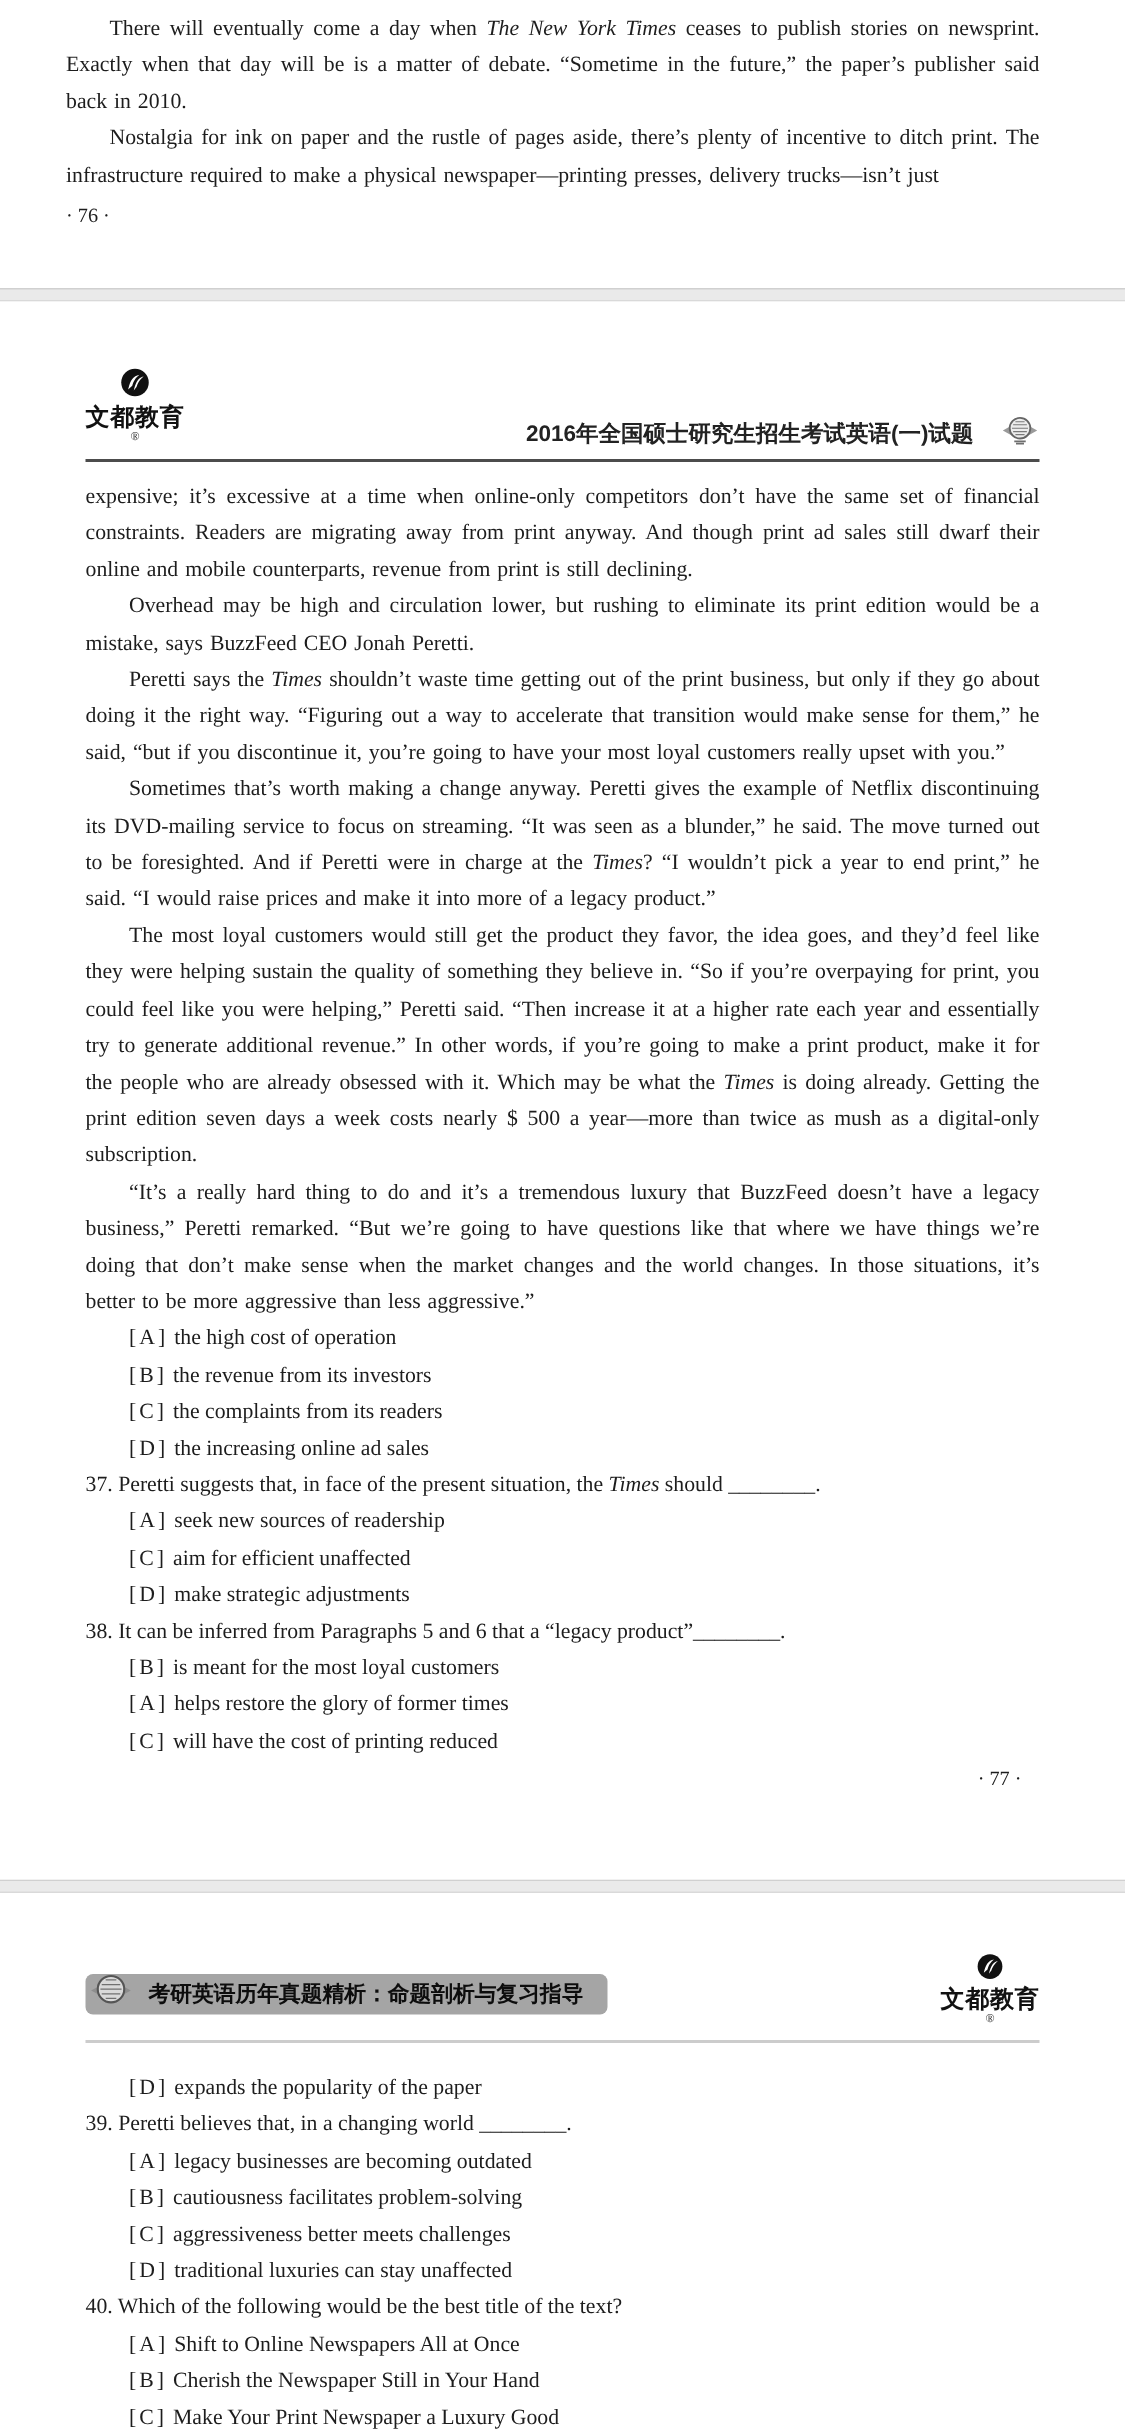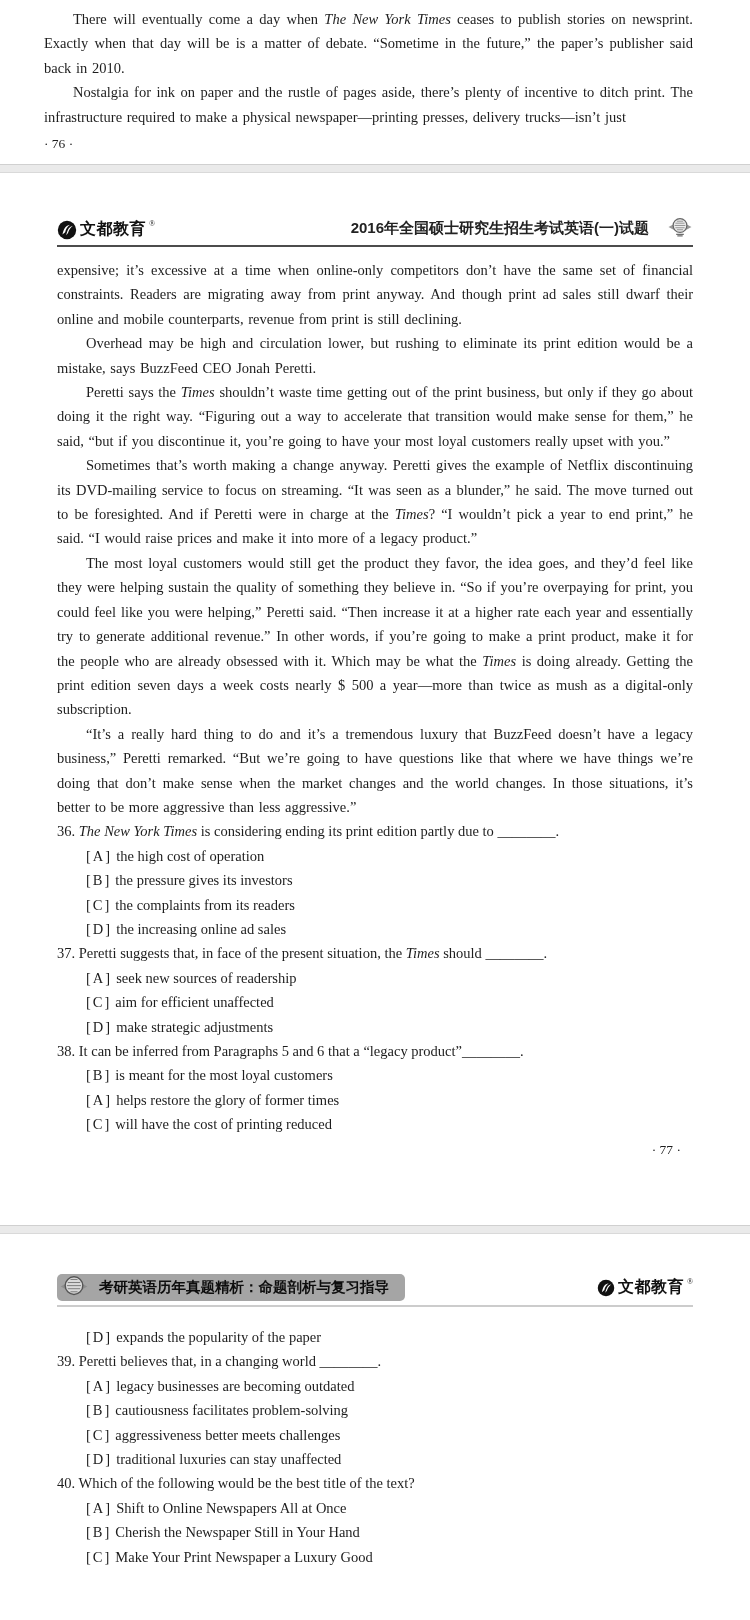--- a/index.html
+++ b/index.html
@@ -10,33 +10,33 @@
     color:#1d1d1d;
     overflow:hidden;
   }
   .page { position:relative; background:#ffffff; }
   .sep {
     height:9px; background:#eaeaea;
     border-top:1px solid #d0d0d0; border-bottom:1px solid #d9d9d9;
   }
 
   
-  .page-prev { height:164px; padding:7px 57px 0 44px; }
+  .page-prev { height:192px; padding:7px 57px 0 44px; }
   .para { text-align:justify; font-size:14.5px; line-height:24.4px; word-spacing:1px; }
   .para.indent { text-indent:29px; }
   .pagenum { font-size:13.5px; margin-top:7px; }
   .page-prev .pagenum { padding-left:0; }
 
   
   .page-main { height:1052px; padding:44px 57px 0 57px; }
   .m-header {
     display:flex; justify-content:space-between; align-items:flex-end;
     border-bottom:2px solid #4c4c4c; padding-bottom:5px;
   }
-  .brand { display:flex; align-items:center; gap:3px; white-space:nowrap; }
+  .brand { display:flex; align-items:center; gap:3px; white-space:nowrap;flex-direction:column; }
   .brand svg { display:block; }
   .brand-name {
     font-family:"Liberation Sans", sans-serif; font-weight:bold;
     font-size:16px; letter-spacing:0.5px; color:#111;
   }
   .brand-reg { font-size:8px; vertical-align:top; position:relative; top:-6px; }
   .m-title {
     font-family:"Liberation Sans", sans-serif; font-weight:bold;
     font-size:15px; color:#222; display:flex; align-items:center; gap:18px;
     white-space:nowrap;
@@ -107,23 +107,22 @@
       <div class="para"><span>expensive; it’s excessive at a time when online-only competitors don’t have the same set of financial constraints. Readers are migrating away from print anyway. And though print ad sales still dwarf their online and mobile counterparts, revenue from print is still declining.</span></div>
       <div class="para indent"><span>Overhead may be high and circulation lower, but rushing to eliminate its print edition would be a mistake, says BuzzFeed CEO Jonah Peretti.</span></div>
       <div class="para indent"><span>Peretti says the </span><span class="it">Times</span><span> shouldn’t waste time getting out of the print business, but only if they go about doing it the right way. “Figuring out a way to accelerate that transition would make sense for them,” he said, “but if you discontinue it, you’re going to have your most loyal customers really upset with you.”</span></div>
       <div class="para indent"><span>Sometimes that’s worth making a change anyway. Peretti gives the example of Netflix discontinuing its DVD-mailing service to focus on streaming. “It was seen as a blunder,” he said. The move turned out to be foresighted. And if Peretti were in charge at the </span><span class="it">Times</span><span>? “I wouldn’t pick a year to end print,” he said. “I would raise prices and make it into more of a legacy product.”</span></div>
       <div class="para indent"><span>The most loyal customers would still get the product they favor, the idea goes, and they’d feel like they were helping sustain the quality of something they believe in. “So if you’re overpaying for print, you could feel like you were helping,” Peretti said. “Then increase it at a higher rate each year and essentially try to generate additional revenue.” In other words, if you’re going to make a print product, make it for the people who are already obsessed with it. Which may be what the </span><span class="it">Times</span><span> is doing already. Getting the print edition seven days a week costs nearly $ 500 a year—more than twice as mush as a digital-only subscription.</span></div>
       <div class="para indent"><span>“It’s a really hard thing to do and it’s a tremendous luxury that BuzzFeed doesn’t have a legacy business,” Peretti remarked. “But we’re going to have questions like that where we have things we’re doing that don’t make sense when the market changes and the world changes. In those situations, it’s better to be more aggressive than less aggressive.”</span></div>
     </div>
 
   <div class="questions">
       <div class="question">
-        <div class="q-stem"><span class="q-num">36. </span><span class="it">The New York Times</span><span> is considering ending its print edition partly due to ________.</span></div>
         <div class="q-opt"><span class="opt-label">[A]</span><span class="opt-text">the high cost of operation</span></div>
-        <div class="q-opt"><span class="opt-label">[B]</span><span class="opt-text">the pressure gives its investors</span></div>
+        <div class="q-opt"><span class="opt-label">[B]</span><span class="opt-text">the revenue from its investors</span></div>
         <div class="q-opt"><span class="opt-label">[C]</span><span class="opt-text">the complaints from its readers</span></div>
         <div class="q-opt"><span class="opt-label">[D]</span><span class="opt-text">the increasing online ad sales</span></div>
       </div>
       <div class="question">
         <div class="q-stem"><span class="q-num">37. </span><span>Peretti suggests that, in face of the present situation, the </span><span class="it">Times</span><span> should ________.</span></div>
         <div class="q-opt"><span class="opt-label">[A]</span><span class="opt-text">seek new sources of readership</span></div>
         <div class="q-opt"><span class="opt-label">[C]</span><span class="opt-text">aim for efficient unaffected</span></div>
         <div class="q-opt"><span class="opt-label">[D]</span><span class="opt-text">make strategic adjustments</span></div>
       </div>
       <div class="question">

